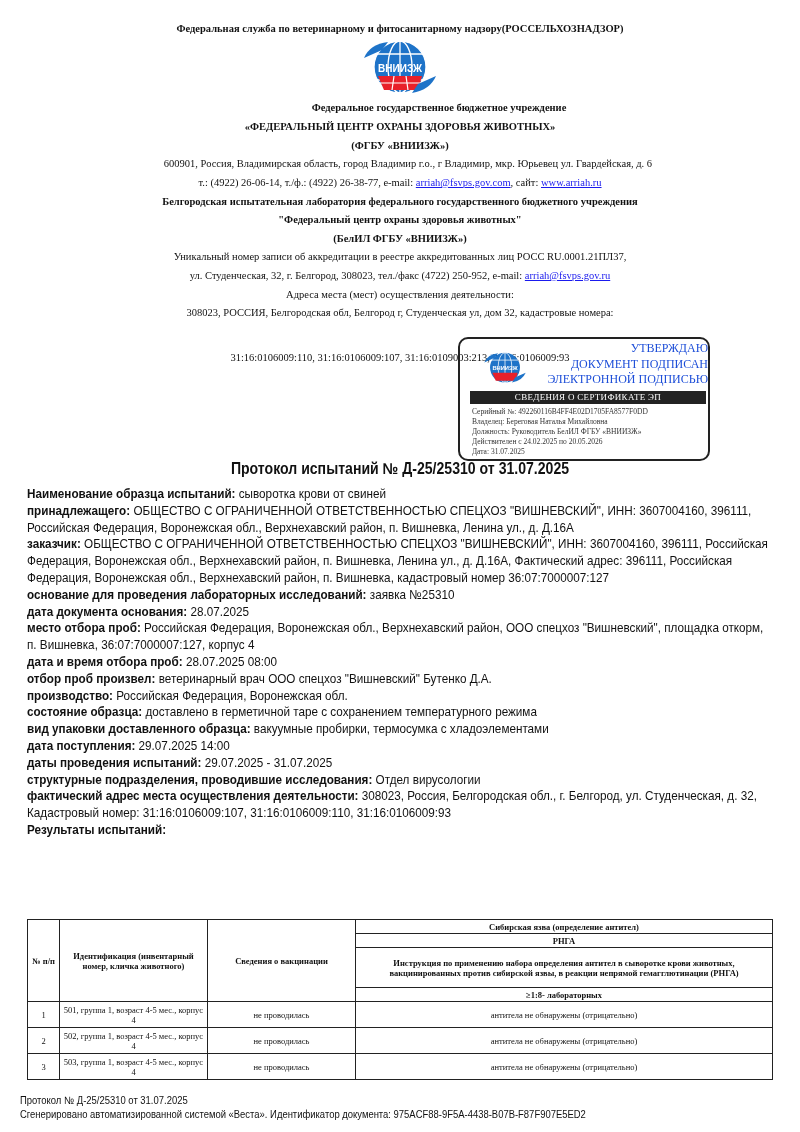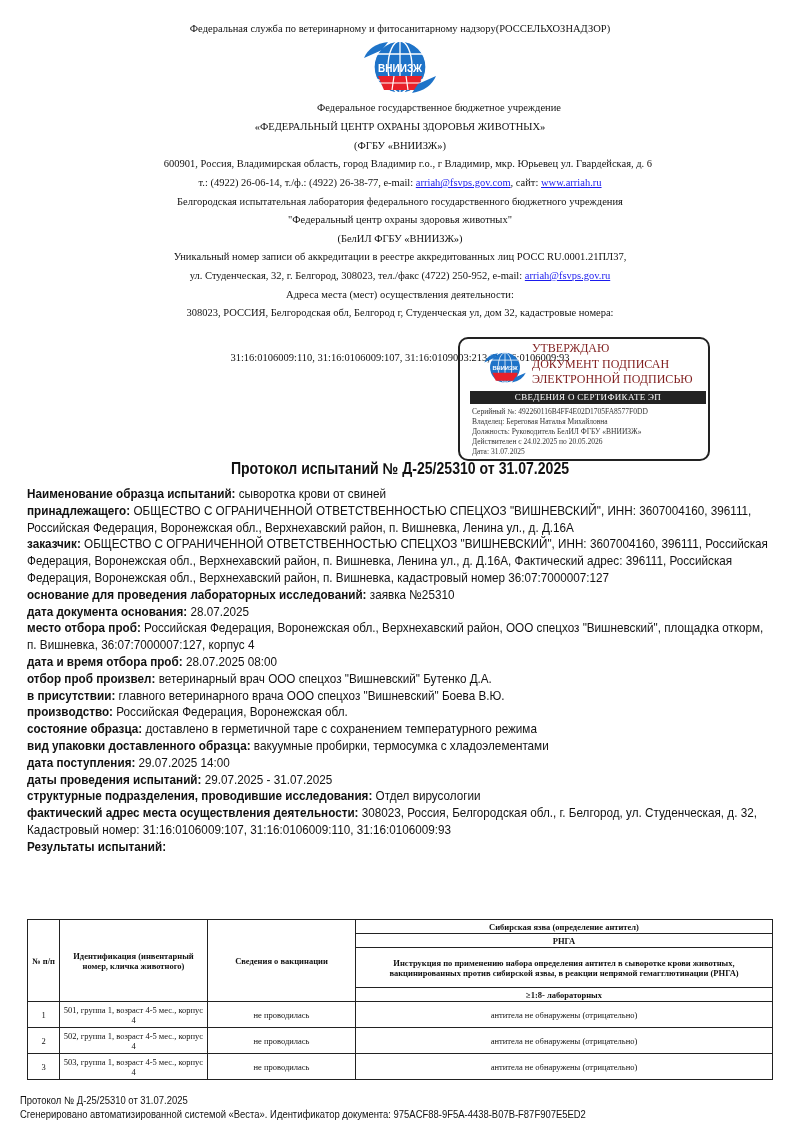--- a/index.html
+++ b/index.html
@@ -1,24 +1,24 @@
 <!DOCTYPE html>
 <html><head>
 <meta charset="utf-8">
 <style>
   html, body { margin: 0; padding: 0; background: #ffffff; }
   body { width: 800px; height: 1132px; position: relative; overflow: hidden; font-family: "Liberation Serif", "DejaVu Serif", serif; color: #111; }
   .center { position: absolute; left: 0; width: 800px; text-align: center; }
   .hdr { font-size: 10.5px; line-height: 13px; }
-  .bold { font-weight: normal; }
+  .bold { font-weight: bold; }
   a.lnk { color: #1a1aee; text-decoration: underline; }
   .logo { position: absolute; left: 360px; top: 36px; width: 80px; height: 60px; }
   .stamp { position: absolute; left: 458px; top: 337px; width: 252px; height: 124px; border: 2px solid #222; border-radius: 10px; box-sizing: border-box; font-family: "Liberation Serif", serif; }
   .stamp-logo { position: absolute; left: 22px; top: 6px; width: 46px; height: 44px; }
-  .stamp-title { position: absolute; left: 72px; width: 176px; text-align: left; color: #7f1d1d; }
+  .stamp-title { position: absolute; left: 72px; width: 176px; text-align: right; color: #1d4ed8; }
   .stamp-bar { position: absolute; left: 10px; top: 52px; width: 236px; height: 13px; background: #222; color: #fff; font-size: 9px; line-height: 13px; text-align: center; letter-spacing: 0.3px; }
   .stamp-line { position: absolute; left: 12px; font-size: 7.5px; line-height: 9px; color: #333; white-space: nowrap; }
   .proto-title { position: absolute; left: 0; width: 800px; top: 460px; text-align: center; font-size: 16px; font-weight: bold; font-family: "Liberation Sans", sans-serif; transform: scaleX(0.88); }
   .body-text { position: absolute; left: 27px; top: 486px; width: 750px; font-size: 13px; line-height: 16.8px; font-family: "Liberation Sans", sans-serif; }
   .body-text p { margin: 0; transform-origin: left; }
   .body-text b { font-weight: bold; }
   .narrow { display: inline-block; transform: scaleX(0.9); transform-origin: left; white-space: normal; }
   table.res { position: absolute; left: 27px; top: 919px; width: 746px; border-collapse: collapse; font-family: "Liberation Serif", serif; font-size: 8.5px; }
   table.res td { border: 1px solid #222; text-align: center; vertical-align: middle; padding: 1px 3px; line-height: 10px; }
   table.res .th { font-weight: bold; }
@@ -95,21 +95,20 @@
 
 <div class="body-text">
   <p><span class="narrow"><b>Наименование образца испытаний:</b><span> сыворотка крови от свиней</span></span></p>
   <p><span class="narrow" style="width:830px;"><b>принадлежащего:</b><span> ОБЩЕСТВО С ОГРАНИЧЕННОЙ ОТВЕТСТВЕННОСТЬЮ СПЕЦХОЗ "ВИШНЕВСКИЙ", ИНН: 3607004160, 396111, Российская Федерация, Воронежская обл., Верхнехавский район, п. Вишневка, Ленина ул., д. Д.16А</span></span></p>
   <p><span class="narrow" style="width:830px;"><b>заказчик:</b><span> ОБЩЕСТВО С ОГРАНИЧЕННОЙ ОТВЕТСТВЕННОСТЬЮ СПЕЦХОЗ "ВИШНЕВСКИЙ", ИНН: 3607004160, 396111, Российская Федерация, Воронежская обл., Верхнехавский район, п. Вишневка, Ленина ул., д. Д.16А, Фактический адрес: 396111, Российская Федерация, Воронежская обл., Верхнехавский район, п. Вишневка, кадастровый номер 36:07:7000007:127</span></span></p>
   <p><span class="narrow"><b>основание для проведения лабораторных исследований:</b><span> заявка №25310</span></span></p>
   <p><span class="narrow"><b>дата документа основания:</b><span> 28.07.2025</span></span></p>
   <p><span class="narrow" style="width:830px;"><b>место отбора проб:</b><span> Российская Федерация, Воронежская обл., Верхнехавский район, ООО спецхоз "Вишневский", площадка откорм, п. Вишневка, 36:07:7000007:127, корпус 4</span></span></p>
   <p><span class="narrow"><b>дата и время отбора проб:</b><span> 28.07.2025 08:00</span></span></p>
   <p><span class="narrow"><b>отбор проб произвел:</b><span> ветеринарный врач ООО спецхоз "Вишневский" Бутенко Д.А.</span></span></p>
-  <p><span class="narrow"><b>в присутствии:</b><span> главного ветеринарного врача ООО спецхоз "Вишневский" Боева В.Ю.</span></span></p>
   <p><span class="narrow"><b>производство:</b><span> Российская Федерация, Воронежская обл.</span></span></p>
   <p><span class="narrow"><b>состояние образца:</b><span> доставлено в герметичной таре с сохранением температурного режима</span></span></p>
   <p><span class="narrow"><b>вид упаковки доставленного образца:</b><span> вакуумные пробирки, термосумка с хладоэлементами</span></span></p>
   <p><span class="narrow"><b>дата поступления:</b><span> 29.07.2025 14:00</span></span></p>
   <p><span class="narrow"><b>даты проведения испытаний:</b><span> 29.07.2025 - 31.07.2025</span></span></p>
   <p><span class="narrow"><b>структурные подразделения, проводившие исследования:</b><span> Отдел вирусологии</span></span></p>
   <p><span class="narrow" style="width:830px;"><b>фактический адрес места осуществления деятельности:</b><span> 308023, Россия, Белгородская обл., г. Белгород, ул. Студенческая, д. 32, Кадастровый номер: 31:16:0106009:107, 31:16:0106009:110, 31:16:0106009:93</span></span></p>
   <p><span class="narrow"><b>Результаты испытаний:</b></span></p>
 </div>
 

